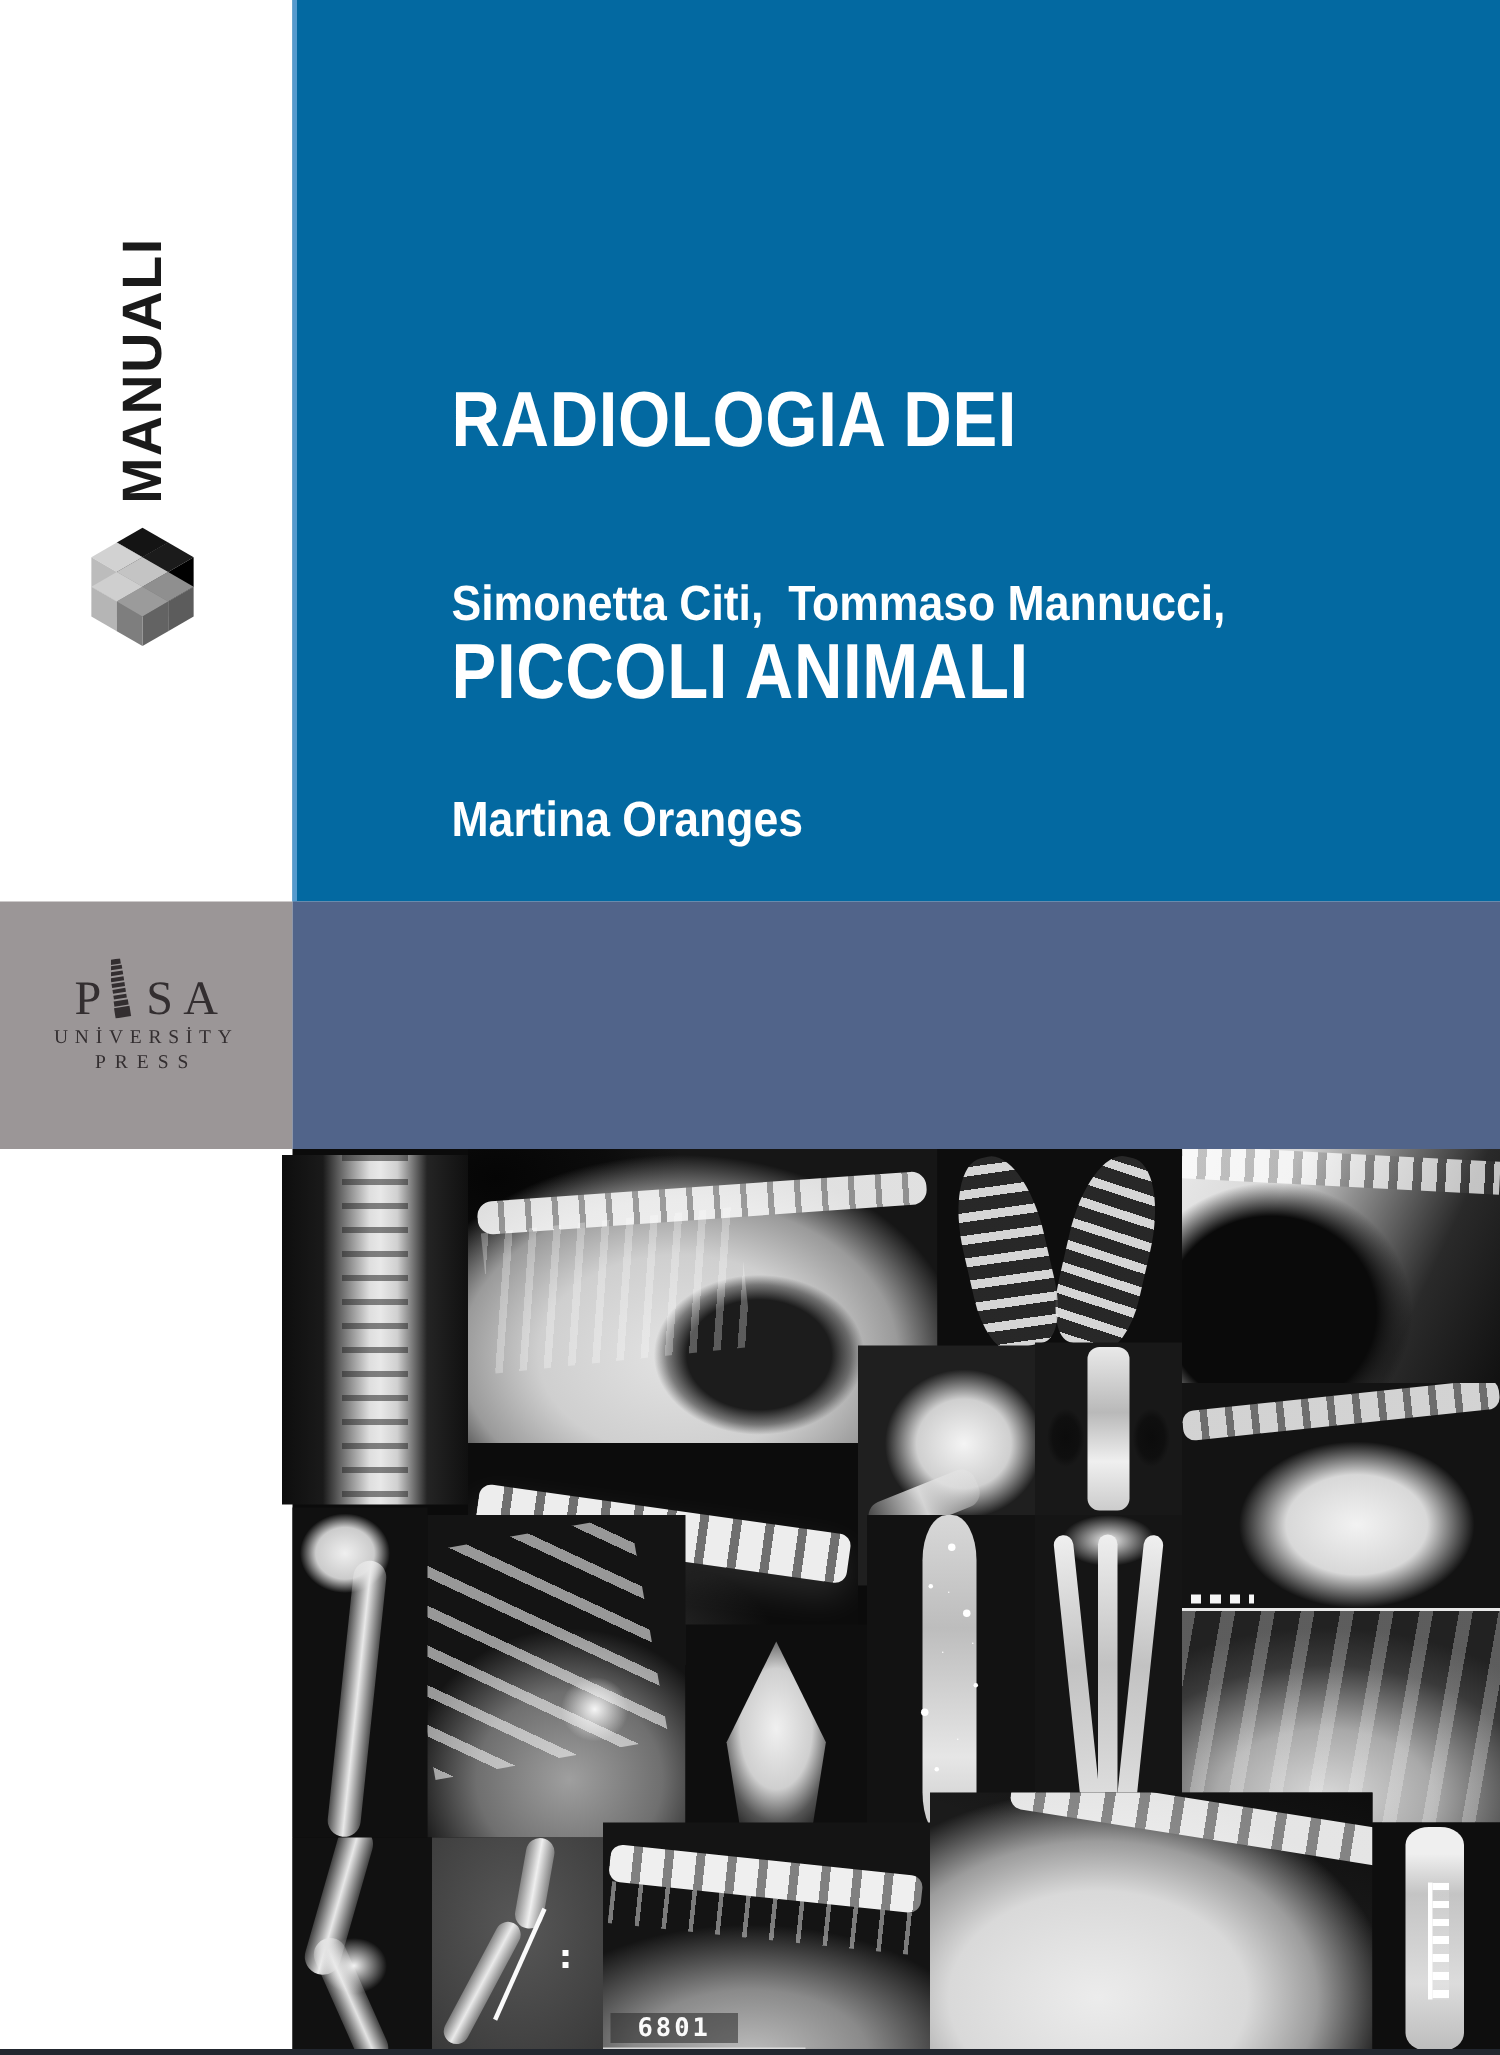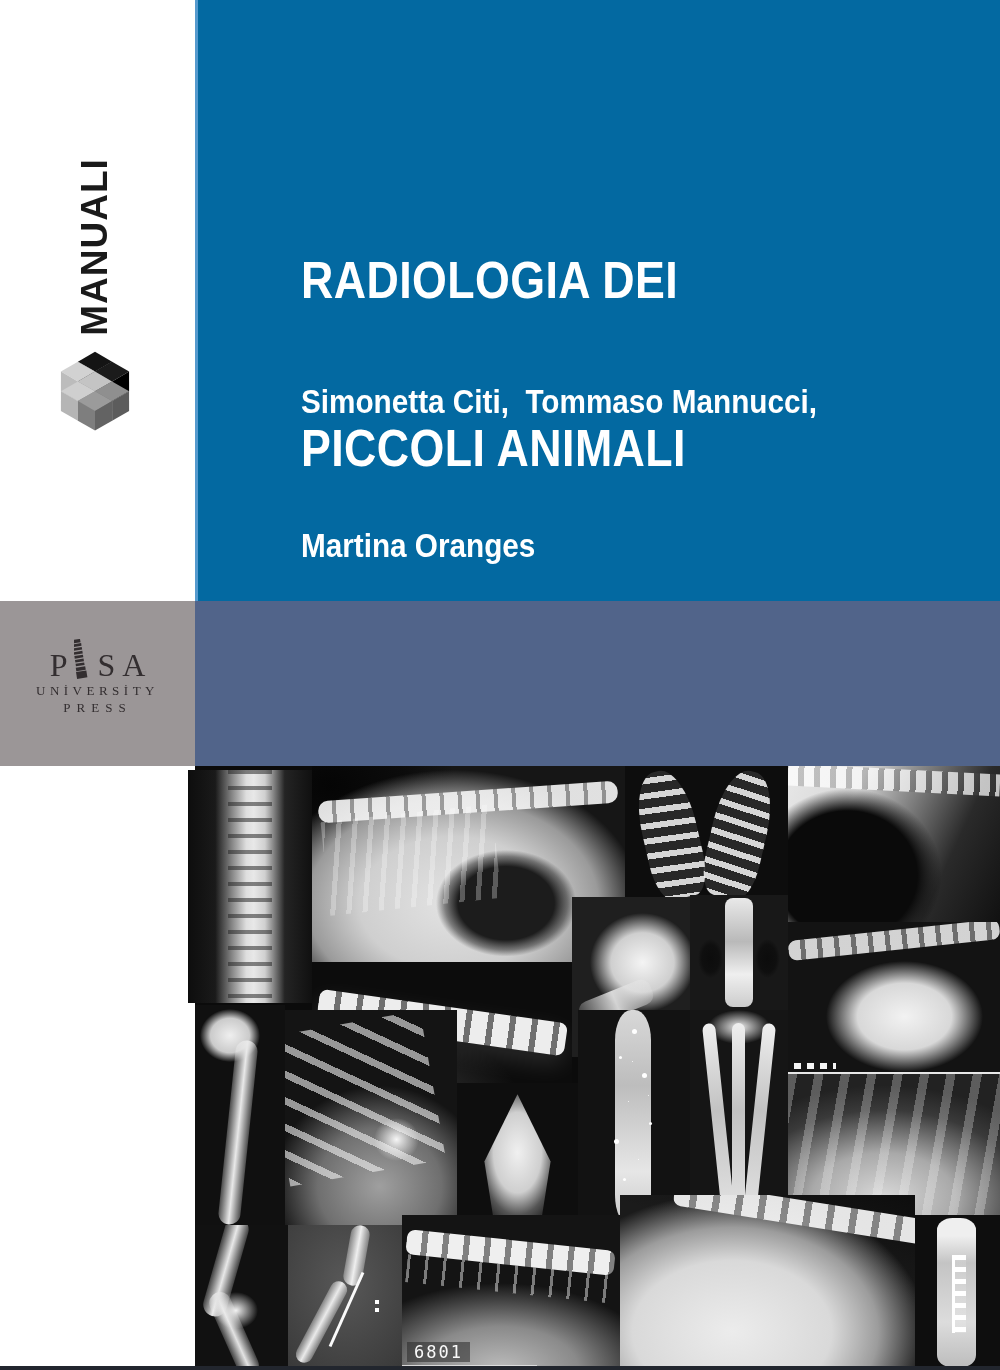--- a/index.html
+++ b/index.html
@@ -144,21 +144,21 @@
   .t16 .pin{left:50%;top:30%;width:3px;height:56%;background:#fafafa;transform:rotate(24deg);}
   .t16 .dots{left:76%;top:52%;width:4px;height:4px;background:#fff;box-shadow:0 8px 0 #fff;}
 
   .t17{left:402px;top:1215px;width:218px;height:155px;
       background:radial-gradient(90% 70% at 45% 100%,#bdbdbd 0,#8a8a8a 40%,rgba(20,20,20,0) 80%),#141414;}
   .t17 .chain{left:2%;top:16%;width:96%;height:16%;border-radius:8px;
       background:repeating-linear-gradient(90deg,#efefef 0 15px,#808080 15px 21px);transform:rotate(6deg);}
   .t17 .procs{left:2%;top:32%;width:96%;height:18%;opacity:.55;
       background:repeating-linear-gradient(90deg,rgba(255,255,255,.8) 0 3px,rgba(0,0,0,0) 3px 18px);transform:rotate(6deg);}
   .t17 .film-label{left:5px;bottom:8px;color:#fafafa;font-family:"DejaVu Sans Mono",monospace;
-      font-weight:normal;font-size:17px;letter-spacing:2px;background:rgba(40,40,40,.55);padding:0 7px;}
+      font-weight:bold;font-size:17px;letter-spacing:2px;background:rgba(40,40,40,.55);padding:0 18px;}
   .t17 .film-bar{left:0;bottom:0;width:62%;height:5px;background:rgba(225,225,225,.9);}
 
   .t18{left:620px;top:1195px;width:295px;height:175px;
       background:radial-gradient(75% 90% at 38% 78%,#ececec 0%,#d9d9d9 45%,#9c9c9c 66%,rgba(25,25,25,0) 88%),
                  linear-gradient(200deg,#0d0d0d 0%,rgba(13,13,13,0) 40%),#1b1b1b;}
   .t18 .spinediag{left:18%;top:3%;width:86%;height:14%;border-radius:8px;opacity:.95;
       background:repeating-linear-gradient(90deg,#f0f0f0 0 16px,#8a8a8a 16px 23px);transform:rotate(9deg);}
 
   .t19{left:915px;top:1215px;width:85px;height:155px;background:#0e0e0e;}
   .t19 .bone{left:26%;top:2%;width:46%;height:96%;border-radius:40% 40% 35% 35%/8%;

